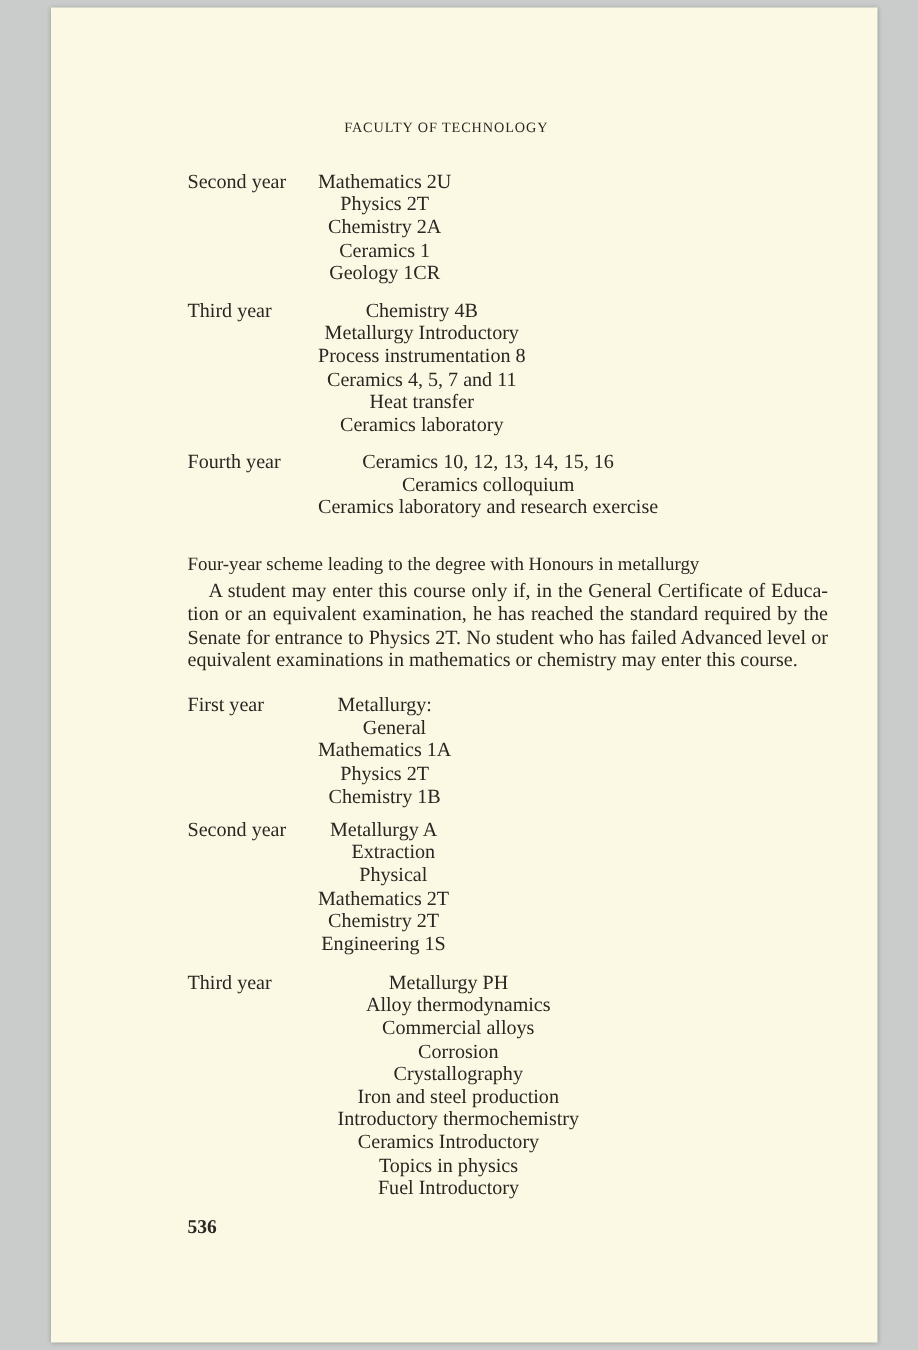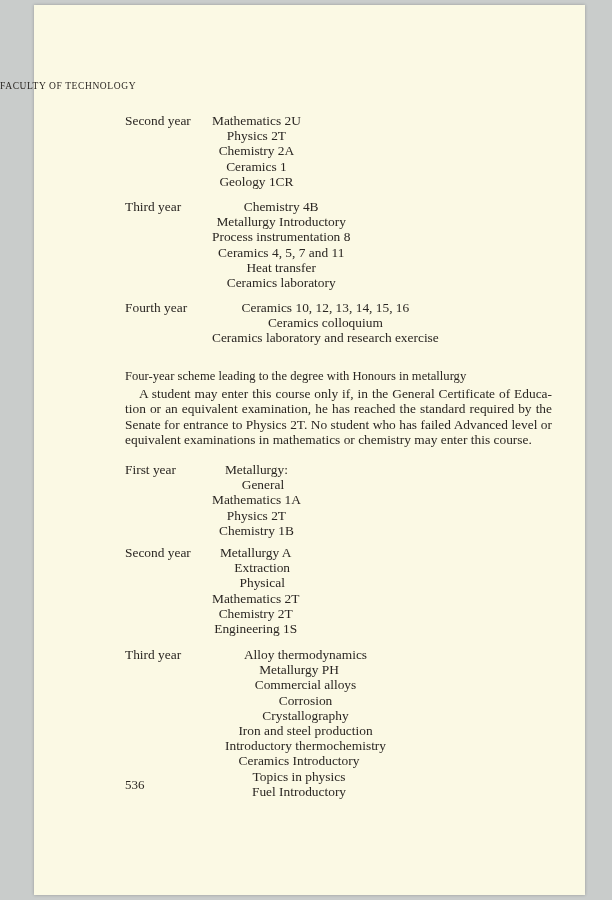--- a/index.html
+++ b/index.html
@@ -22,20 +22,21 @@
       width: 551px;
       height: 890px;
       background: #fbf9e4;
       box-shadow: 0 0 3px rgba(0,0,0,0.25);
     }
     .running-head {
       position: absolute;
       top: 81px;
       left: 0;
       width: 595px;
+      text-align: center;
       font-size: 9.5px;
       letter-spacing: 0.6px;
       color: #2a2622;
     }
     .block {
       position: absolute;
       left: 125px;
       font-size: 13.4px;
       line-height: 15.2px;
     }
@@ -64,22 +65,23 @@
       top: 386px;
       width: 427px;
       font-size: 13.4px;
       line-height: 15.4px;
       text-align: justify;
       text-indent: 14px;
     }
     .page-number {
       position: absolute;
       left: 125px;
-      top: 777px;
+      top: 810px;
       font-size: 13px;
+      font-weight: bold;
     }
   </style>
 </head>
 <body>
 
 <div class="page"></div>
 
 <div class="running-head">FACULTY OF TECHNOLOGY</div>
 
 <div class="block" style="top:113px;">
@@ -147,22 +149,22 @@
         <div class="subj">Chemistry 2T</div>
         <div class="subj">Engineering 1S</div>
       </div>
   </div>
 </div>
 
 <div class="block" style="top:647px;">
   <div class="row">
     <div class="year">Third year</div>
     <div class="subjects">
+        <div class="subj">Metallurgy PH</div>
         <div class="subj sub">Alloy thermodynamics</div>
-        <div class="subj">Metallurgy PH</div>
         <div class="subj sub">Commercial alloys</div>
         <div class="subj sub">Corrosion</div>
         <div class="subj sub">Crystallography</div>
         <div class="subj sub">Iron and steel production</div>
         <div class="subj sub">Introductory thermochemistry</div>
         <div class="subj">Ceramics Introductory</div>
         <div class="subj">Topics in physics</div>
         <div class="subj">Fuel Introductory</div>
       </div>
   </div>

